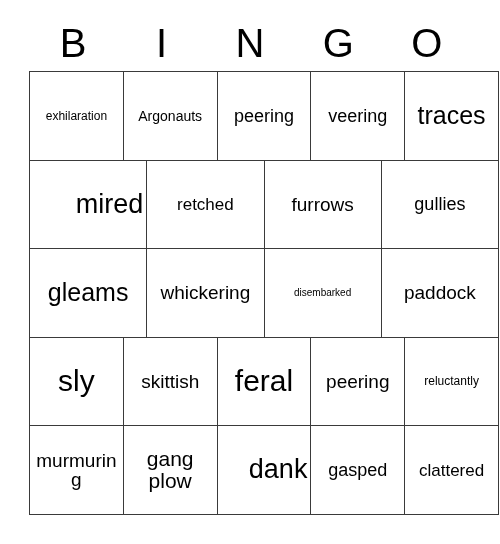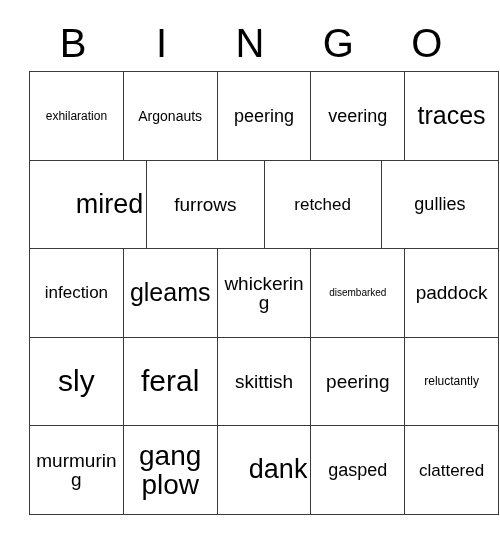--- a/index.html
+++ b/index.html
@@ -92,21 +92,21 @@
   .fs-xs   { font-size: 10px; }
   .fs-sm   { font-size: 12px; }
   .fs-smp  { font-size: 19px; }
   .fs-md   { font-size: 14px; }
   .fs-mdp  { font-size: 17px; }
   .fs-lg   { font-size: 19px; }
   .fs-xl   { font-size: 18px; }
   .fs-2xl  { font-size: 25px; }
   .fs-3xl  { font-size: 27px; text-align: right; }
   .fs-4xl  { font-size: 30px; }
-  .fs-wrap { font-size: 28px; line-height: 1.04; }
+  .fs-wrap { font-size: 21px; line-height: 1.04; }
 </style>
 </head>
 <body>
 
 <div id="card">
 
   <div id="header">
     <div class="header-cell">
       <span>B</span>
     </div>
@@ -142,57 +142,54 @@
       <div class="grid-cell">
         <span class="cell-text fs-2xl">traces</span>
       </div>
     </div>
 
     <div class="grid-row">
       <div class="grid-cell">
         <span class="cell-text fs-3xl">mired</span>
       </div>
       <div class="grid-cell">
+        <span class="cell-text fs-mdp">retched</span>
+      </div>
+      <div class="grid-cell">
         <span class="cell-text fs-lg">furrows</span>
       </div>
       <div class="grid-cell">
-        <span class="cell-text fs-mdp">retched</span>
-      </div>
-      <div class="grid-cell">
         <span class="cell-text fs-xl">gullies</span>
       </div>
     </div>
 
     <div class="grid-row">
       <div class="grid-cell">
-        <span class="cell-text fs-mdp">infection</span>
-      </div>
-      <div class="grid-cell">
         <span class="cell-text fs-2xl">gleams</span>
       </div>
       <div class="grid-cell">
         <span class="cell-text fs-smp">whickering</span>
       </div>
       <div class="grid-cell">
         <span class="cell-text fs-xs">disembarked</span>
       </div>
       <div class="grid-cell">
         <span class="cell-text fs-lg">paddock</span>
       </div>
     </div>
 
     <div class="grid-row">
       <div class="grid-cell">
         <span class="cell-text fs-4xl">sly</span>
       </div>
       <div class="grid-cell">
+        <span class="cell-text fs-lg">skittish</span>
+      </div>
+      <div class="grid-cell">
         <span class="cell-text fs-4xl">feral</span>
-      </div>
-      <div class="grid-cell">
-        <span class="cell-text fs-lg">skittish</span>
       </div>
       <div class="grid-cell">
         <span class="cell-text fs-lg">peering</span>
       </div>
       <div class="grid-cell">
         <span class="cell-text fs-sm">reluctantly</span>
       </div>
     </div>
 
     <div class="grid-row">

